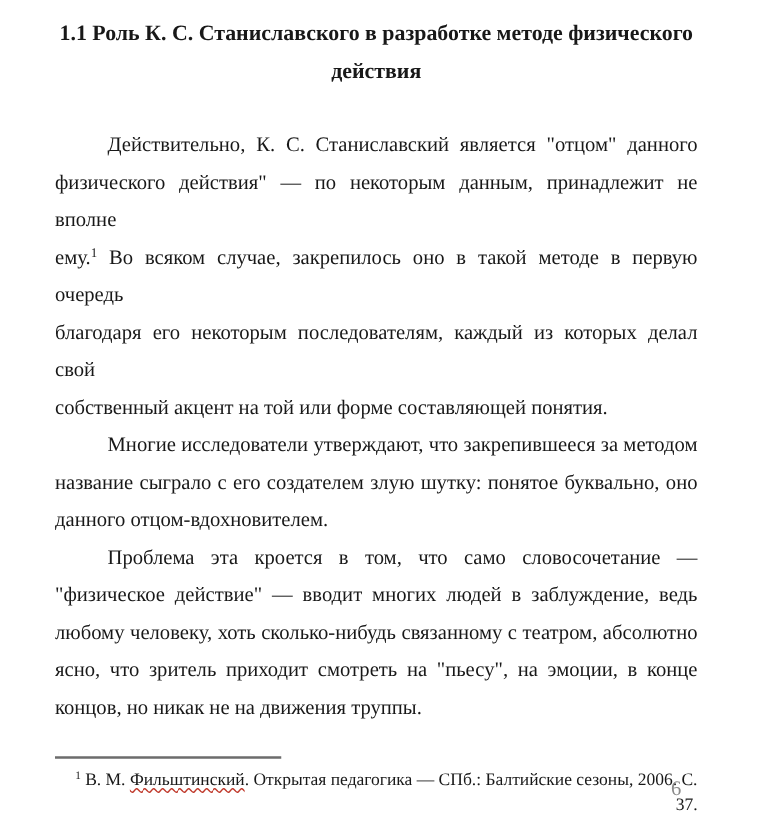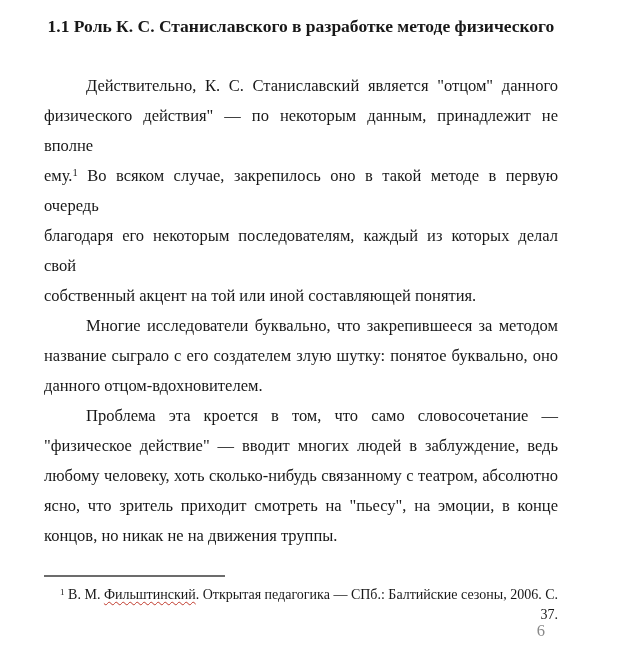--- a/index.html
+++ b/index.html
@@ -79,32 +79,33 @@
     color: var(--page_number, #8a8a8a);
   }
 </style>
 </head>
 <body>
 
 <div class="page">
 
   <h1 class="heading">
     <span class="hline">1.1 Роль К. С. Станиславского в разработке методе физического</span>
+    <span class="hline">действия</span>
   </h1>
 
   <div class="para">
     <div class="line first">Действительно, К. С. Станиславский является "отцом" данного</div>
     <div class="line">физического действия" — по некоторым данным, принадлежит не вполне</div>
     <div class="line"><span>ему.</span><sup class="fnref">1</sup><span> Во всяком случае, закрепилось оно в такой методе в первую очередь</span></div>
     <div class="line">благодаря его некоторым последователям, каждый из которых делал свой</div>
-    <div class="line last">собственный акцент на той или иной составляющей понятия.</div>
+    <div class="line last">собственный акцент на той или форме составляющей понятия.</div>
   </div>
 
   <div class="para">
-    <div class="line first">Многие исследователи буквально, что закрепившееся за методом</div>
+    <div class="line first">Многие исследователи утверждают, что закрепившееся за методом</div>
     <div class="line">название сыграло с его создателем злую шутку: понятое буквально, оно</div>
     <div class="line last">данного отцом-вдохновителем.</div>
   </div>
 
   <div class="para">
     <div class="line first">Проблема эта кроется в том, что само словосочетание —</div>
     <div class="line">"физическое действие" — вводит многих людей в заблуждение, ведь</div>
     <div class="line">любому человеку, хоть сколько-нибудь связанному с театром, абсолютно</div>
     <div class="line">ясно, что зритель приходит смотреть на "пьесу", на эмоции, в конце</div>
     <div class="line last">концов, но никак не на движения труппы.</div>

